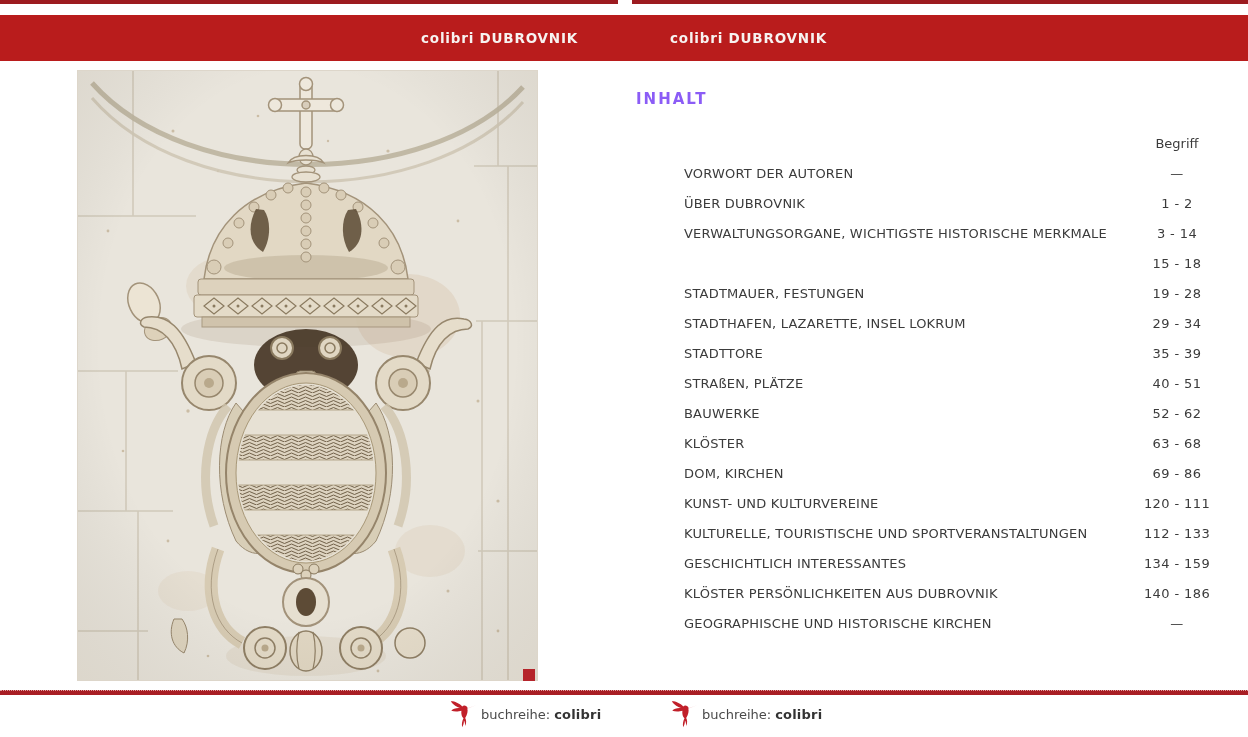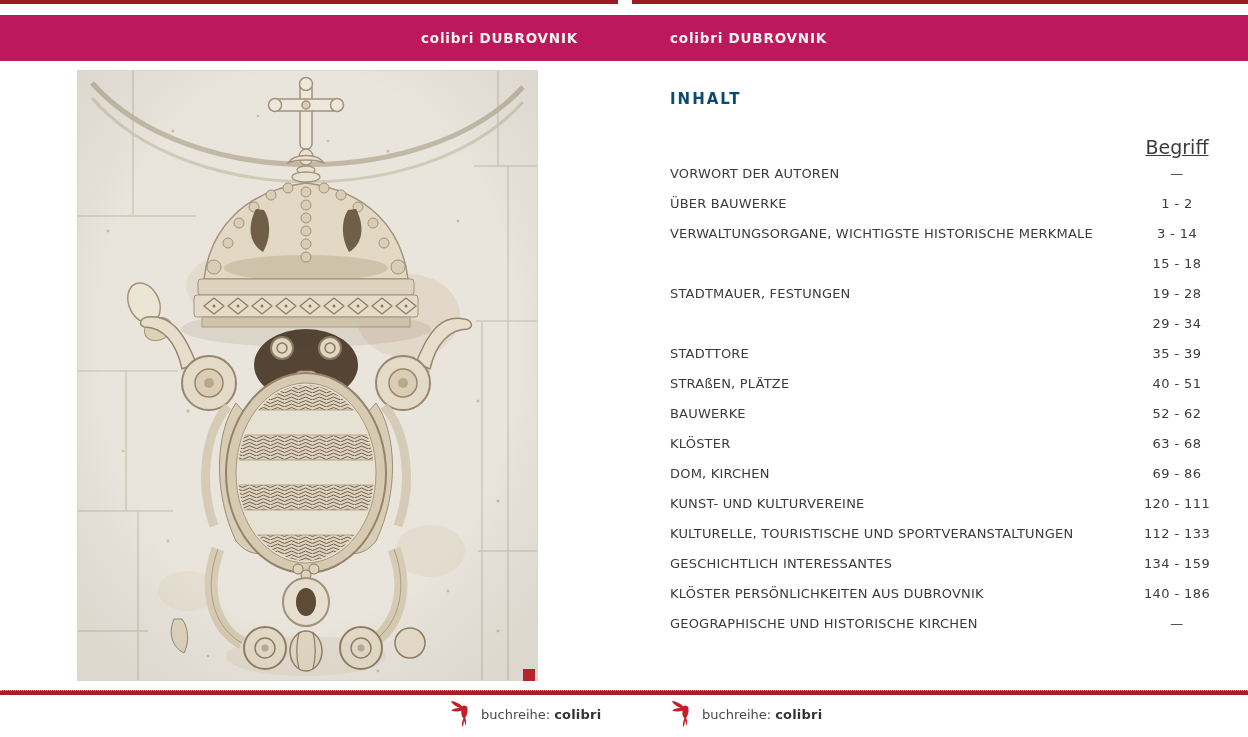--- a/index.html
+++ b/index.html
@@ -6,38 +6,38 @@
   html,body { background:#fff; }
   body { font-family:"DejaVu Sans","Liberation Sans",sans-serif; }
   #stage { position:relative; width:1248px; height:737px; background:#ffffff; overflow:hidden; }
 
   
   .top-rule { position:absolute; top:0; height:4px; background:#9c1b20; }
   .top-rule.left  { left:0;   width:618px; }
   .top-rule.right { left:632px; right:0; }
 
   
-  .banner { position:absolute; top:15px; left:0; width:1248px; height:46px; background:#be185d; }
+  .banner { position:absolute; top:15px; left:0; width:1248px; height:46px; background:#b91c1c; }
   .banner-title { position:absolute; top:0; height:46px; line-height:46px;
                   color:#f7f3f1; font-size:13.5px; font-weight:bold; letter-spacing:.8px; white-space:nowrap; }
   .banner-title.lp { right:670px; }
   .banner-title.rp { left:670px; }
 
   
   .photo-wrap { position:absolute; left:78px; top:71px; width:459px; height:609px; outline:1px solid #ddd6ca; }
   .red-badge { position:absolute; left:523px; top:669px; width:12px; height:12px; background:#b5242b; }
 
   
-  .inhalt-title { position:absolute; left:670px; top:90px; font-size:15px; font-weight:bold;
-                  color:#0c4a6e; letter-spacing:2px; }
+  .inhalt-title { position:absolute; left:636px; top:90px; font-size:15px; font-weight:bold;
+                  color:#8b5cf6; letter-spacing:2px; }
   .col-header { position:absolute; left:1117px; top:136px; width:120px; text-align:center;
-                font-size:19px; color:#3b3b3b;text-decoration:underline; }
+                font-size:13px; color:#3b3b3b; }
   .toc-rows { position:absolute; left:670px; top:159px; width:567px; }
   .toc-row { position:relative; height:30px; }
-  .toc-label { position:absolute; left:0; top:0; line-height:30px; white-space:nowrap;
+  .toc-label { position:absolute; left:14px; top:0; line-height:30px; white-space:nowrap;
                font-size:13px; color:#3b3b3b; letter-spacing:.2px; }
   .toc-pages { position:absolute; right:0; top:0; width:120px; line-height:30px; text-align:center;
                font-size:13px; color:#3b3b3b; letter-spacing:.4px; white-space:nowrap; }
 
   
   .footer-rule { position:absolute; left:0; top:690px; width:1248px; height:5px; background:#a81e24;
                  border-top:1px dotted #dfa3a3; }
   .footer-group { position:absolute; top:699px; height:30px; display:flex; align-items:center; }
   .footer-group.g1 { left:450px; }
   .footer-group.g2 { left:671px; }
@@ -275,35 +275,36 @@
 
   <div class="inhalt-title">INHALT</div>
   <div class="col-header">Begriff</div>
 
   <div class="toc-rows">
     <div class="toc-row">
         <span class="toc-label">VORWORT DER AUTOREN</span>
         <span class="toc-pages">—</span>
       </div>
     <div class="toc-row">
-        <span class="toc-label">ÜBER BAUWERKE</span>
+        <span class="toc-label">ÜBER DUBROVNIK</span>
         <span class="toc-pages">1 - 2</span>
       </div>
     <div class="toc-row">
         <span class="toc-label">VERWALTUNGSORGANE, WICHTIGSTE HISTORISCHE MERKMALE</span>
         <span class="toc-pages">3 - 14</span>
       </div>
     <div class="toc-row">
         <span class="toc-pages">15 - 18</span>
       </div>
     <div class="toc-row">
         <span class="toc-label">STADTMAUER, FESTUNGEN</span>
         <span class="toc-pages">19 - 28</span>
       </div>
     <div class="toc-row">
+        <span class="toc-label">STADTHAFEN, LAZARETTE, INSEL LOKRUM</span>
         <span class="toc-pages">29 - 34</span>
       </div>
     <div class="toc-row">
         <span class="toc-label">STADTTORE</span>
         <span class="toc-pages">35 - 39</span>
       </div>
     <div class="toc-row">
         <span class="toc-label">STRAßEN, PLÄTZE</span>
         <span class="toc-pages">40 - 51</span>
       </div>

